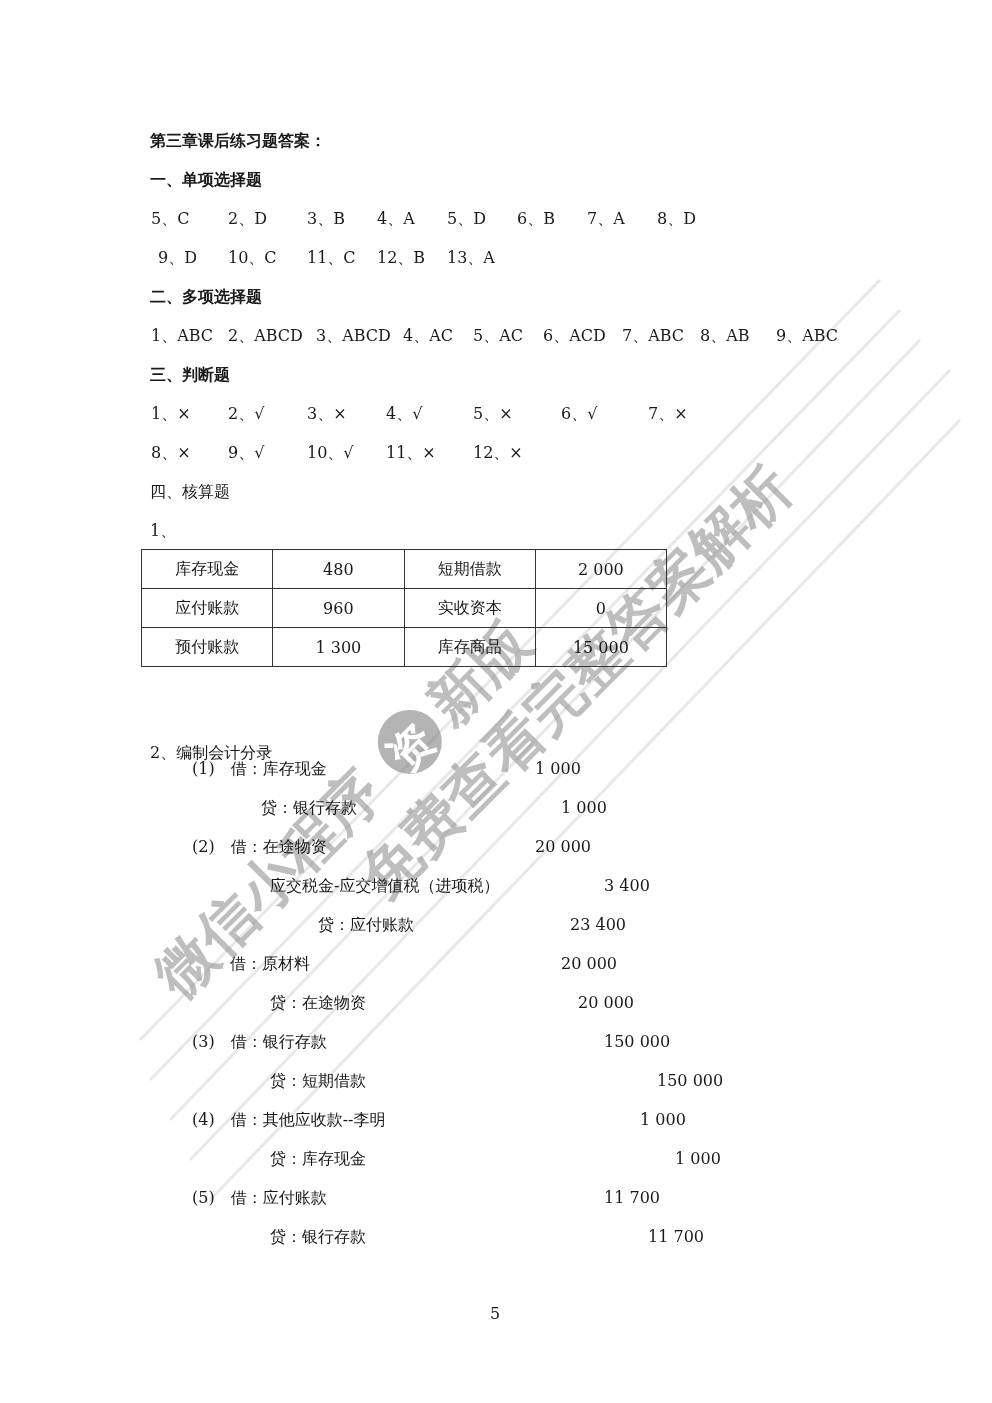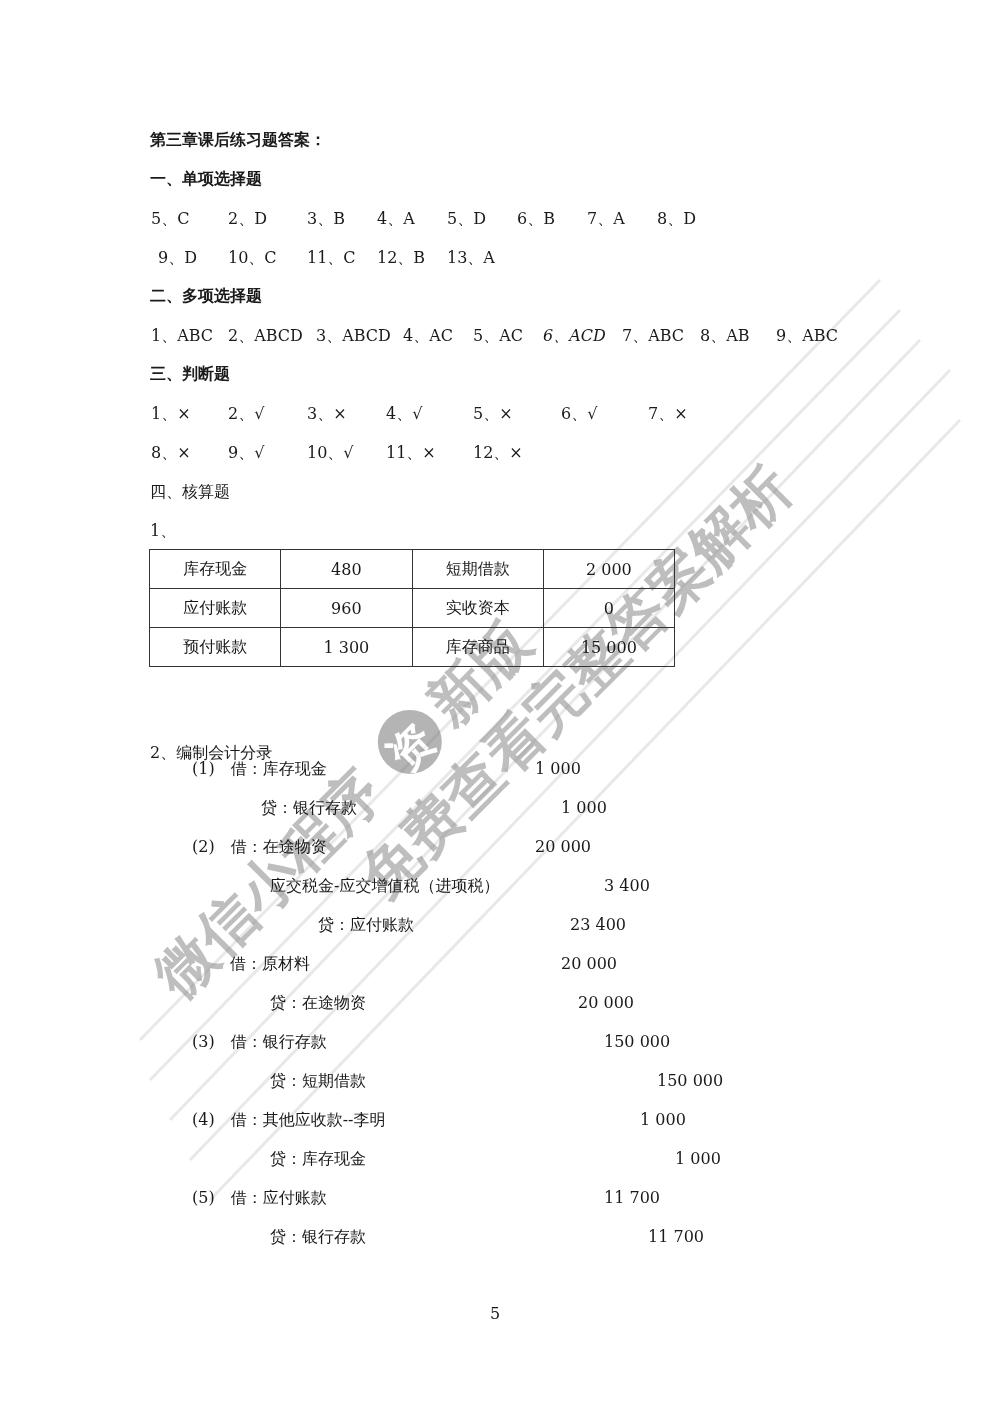--- a/index.html
+++ b/index.html
@@ -1,21 +1,21 @@
 <!DOCTYPE html>
 <html><head>
   <meta charset="utf-8">
   <style>
     html, body { margin:0; padding:0; background:#ffffff; }
     body { width:992px; height:1403px; position:relative; overflow:hidden;
       font-family:"DejaVu Serif", "Liberation Serif", serif; color:#1a1a1a; font-size:16px; }
     .line { position:absolute; white-space:nowrap; line-height:20px; }
-    .bold { font-weight:bold; font-family:Liberation Mono, monospace; font-size:16px; }
+    .bold { font-weight:bold; font-family:Liberation Sans, sans-serif; font-size:16px; }
     .ans { position:absolute; white-space:nowrap; }
-    table.acct { position:absolute; left:141px; top:549px; border-collapse:collapse; width:526px;margin-left:8px; }
+    table.acct { position:absolute; left:141px; top:549px; border-collapse:collapse; width:526px; }
     table.acct td { border:1px solid #333; height:38px; text-align:center; font-size:16px; width:130px; padding:0; }
     .watermark { position:absolute; left:0; top:0; width:992px; height:1403px; pointer-events:none; }
     .page-num { position:absolute; left:490px; top:1304px; font-size:16px; }
   </style>
 </head>
 <body>
 
 <svg class="watermark" viewBox="0 0 992 1403">
   <g opacity="0.13" stroke="#555" stroke-width="3" fill="none">
     <line x1="150" y1="1080" x2="900" y2="310"></line>
@@ -54,21 +54,21 @@
   <span class="ans" style="left:447px;top:248px;">13、A</span>
 </div>
 
 <div class="line bold" style="left:150px;top:287px;">二、多项选择题</div>
 <div>
   <span class="ans" style="left:151px;top:326px;">1、ABC</span>
   <span class="ans" style="left:228px;top:326px;">2、ABCD</span>
   <span class="ans" style="left:316px;top:326px;">3、ABCD</span>
   <span class="ans" style="left:403px;top:326px;">4、AC</span>
   <span class="ans" style="left:473px;top:326px;">5、AC</span>
-  <span class="ans" style="left:543px;top:326px;font-style:italic;">6、ACD</span>
+  <span class="ans" style="left:543px;top:326px;">6、ACD</span>
   <span class="ans" style="left:622px;top:326px;">7、ABC</span>
   <span class="ans" style="left:700px;top:326px;">8、AB</span>
   <span class="ans" style="left:770px;top:326px;margin-left:6px;">9、ABC</span>
 </div>
 
 <div class="line bold" style="left:150px;top:365px;">三、判断题</div>
 <div>
   <span class="ans" style="left:151px;top:404px;">1、×</span>
   <span class="ans" style="left:228px;top:404px;">2、√</span>
   <span class="ans" style="left:307px;top:404px;">3、×</span>

